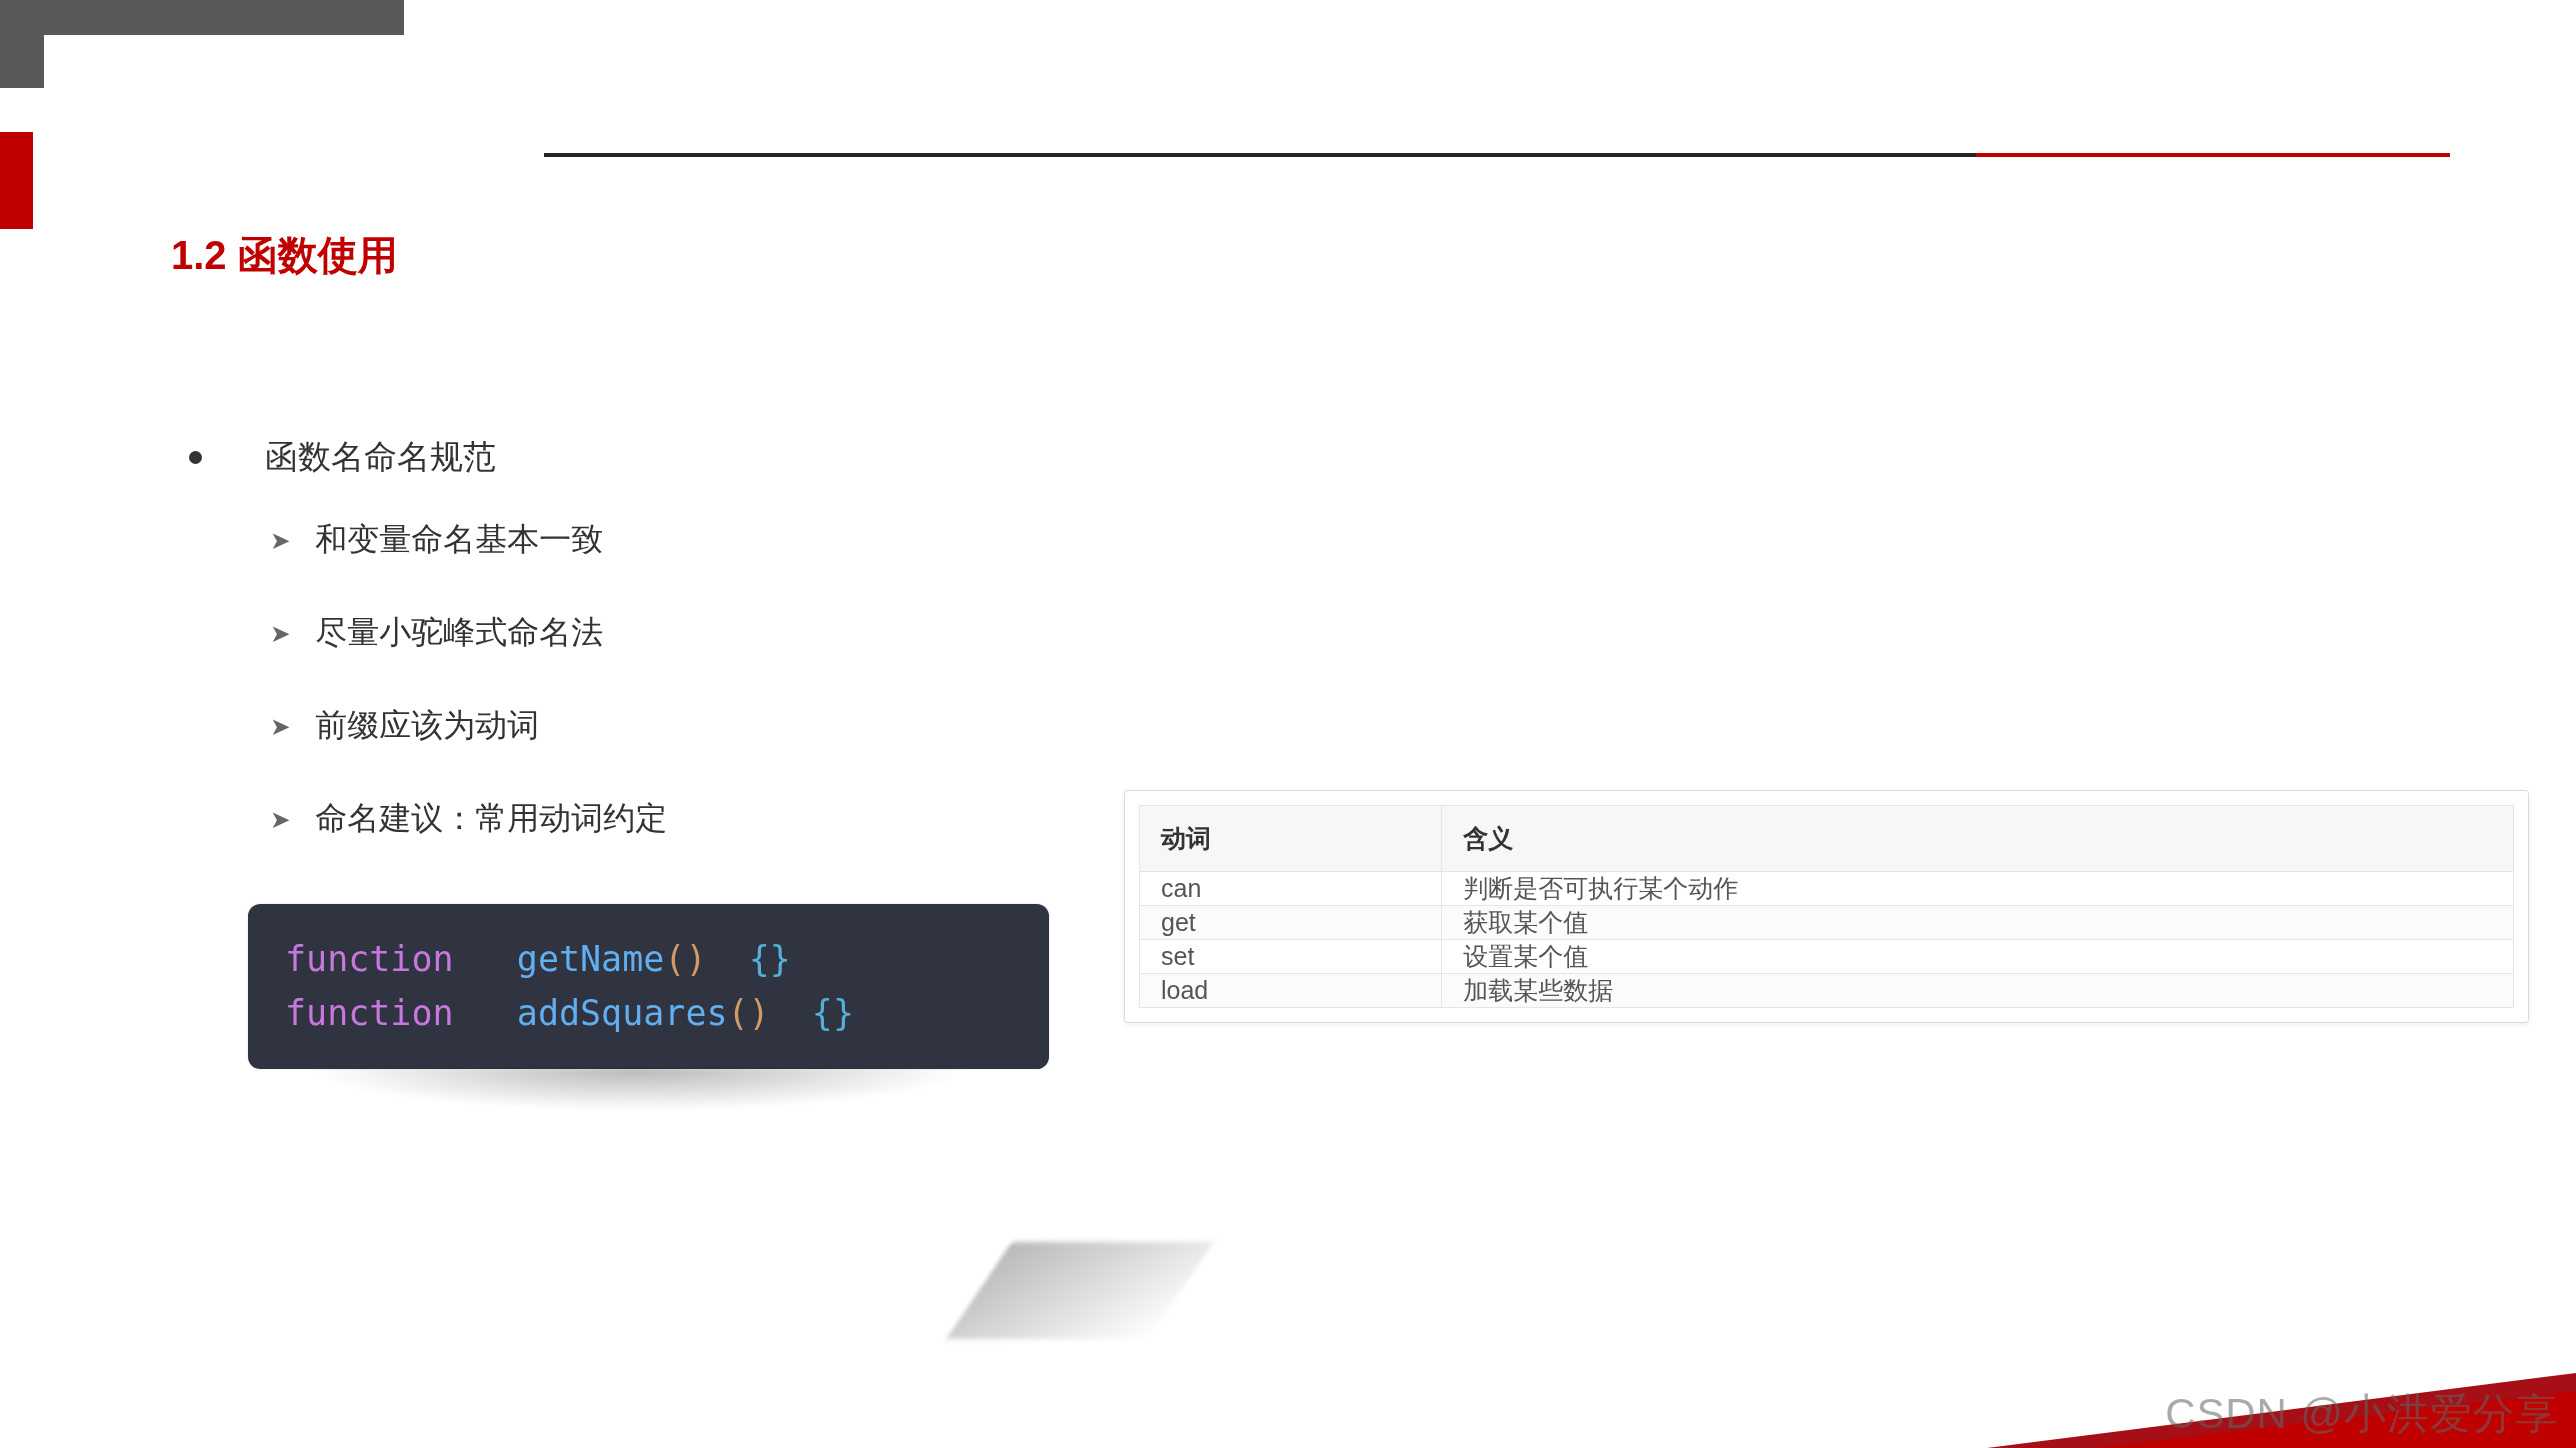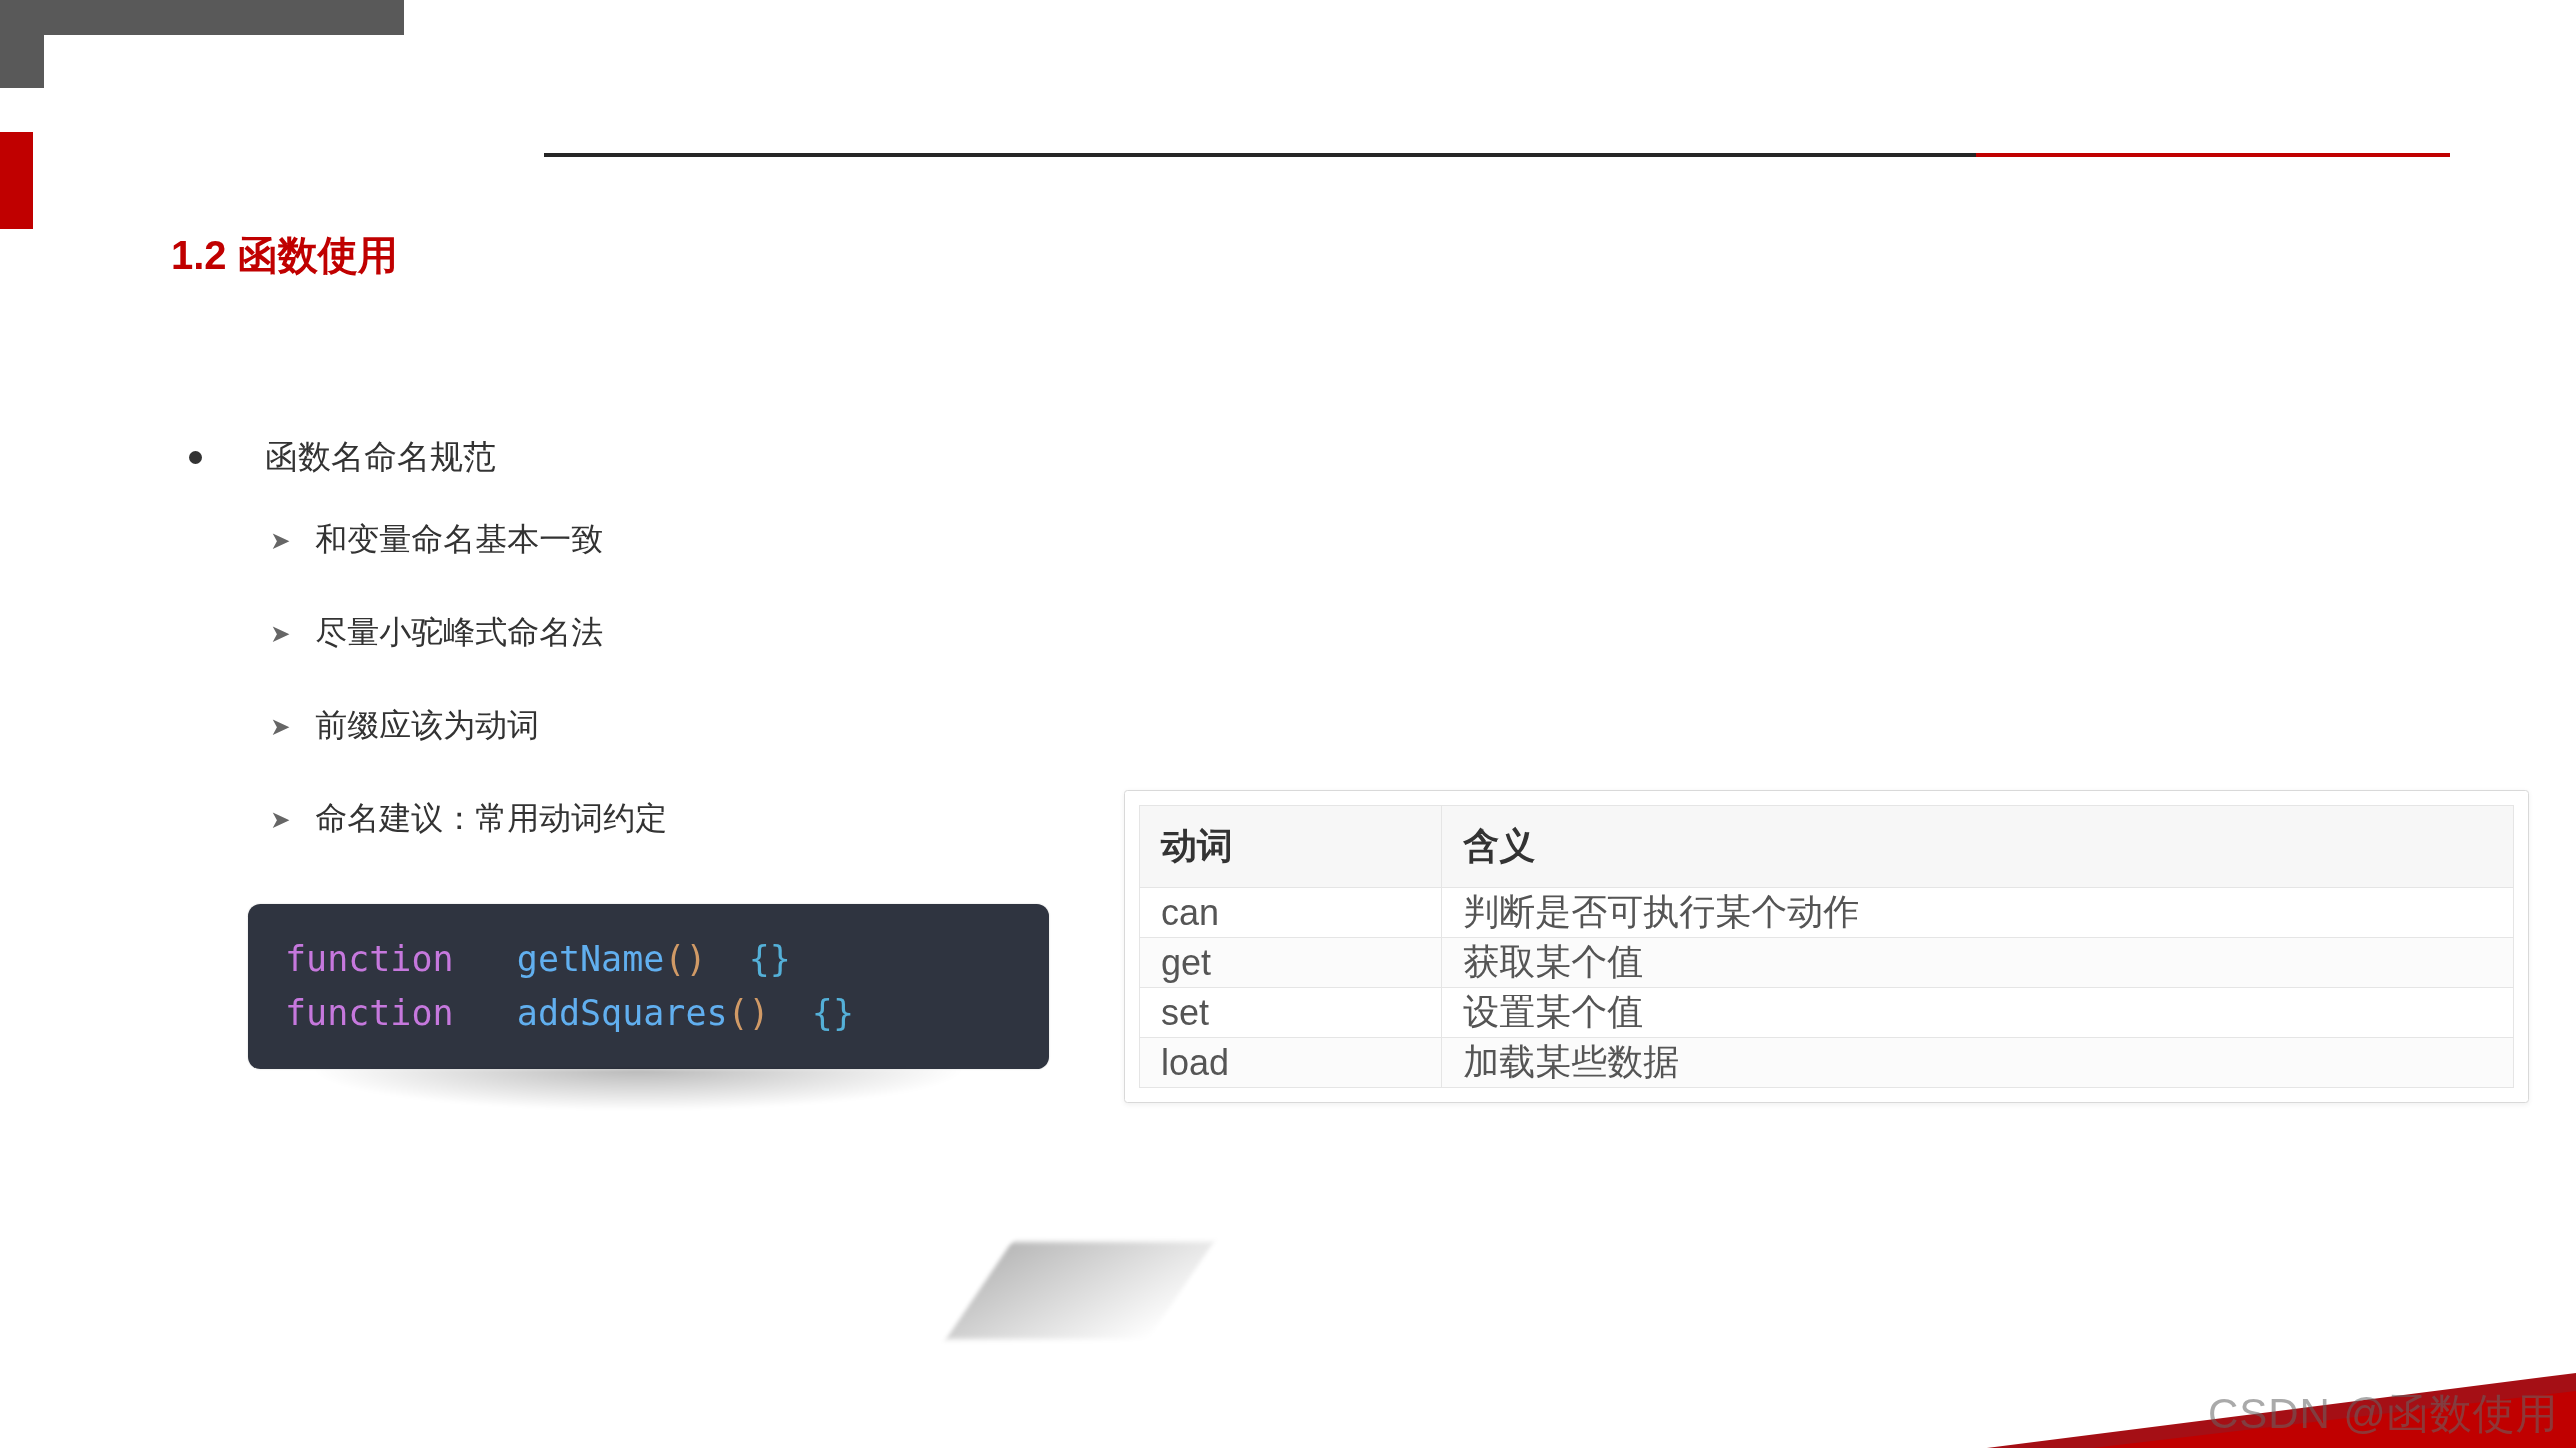--- a/index.html
+++ b/index.html
@@ -140,21 +140,21 @@
     background: #ffffff;
     border: 1.8px solid #d9d9d9;
     border-radius: 3.5px;
     box-shadow: 0 1.8px 5.3px rgba(0,0,0,0.06);
     padding: 14px;
     box-sizing: border-box;
   }
   .verb-table {
     width: 100%;
     border-collapse: collapse;
-    font-size: 36px;
+    font-size: 25px;
     border-radius: 21px;
   }
   .verb-table th {
     text-align: left;
     padding: 16px 21px;
     border: 0.9px solid #e5e5e5;
     background: #f7f7f7;
     color: #333;
     font-weight: 700;
   }
@@ -286,14 +286,14 @@
         <td>load</td>
         <td>加载某些数据</td>
       </tr>
     </tbody>
   </table>
 </div>
 
 <div class="br-tri"></div>
 <div class="br-tri-overlay"></div>
 
-<div class="watermark">CSDN @函数使用</div>
+<div class="watermark">CSDN @小洪爱分享</div>
 
 
 </body></html>

